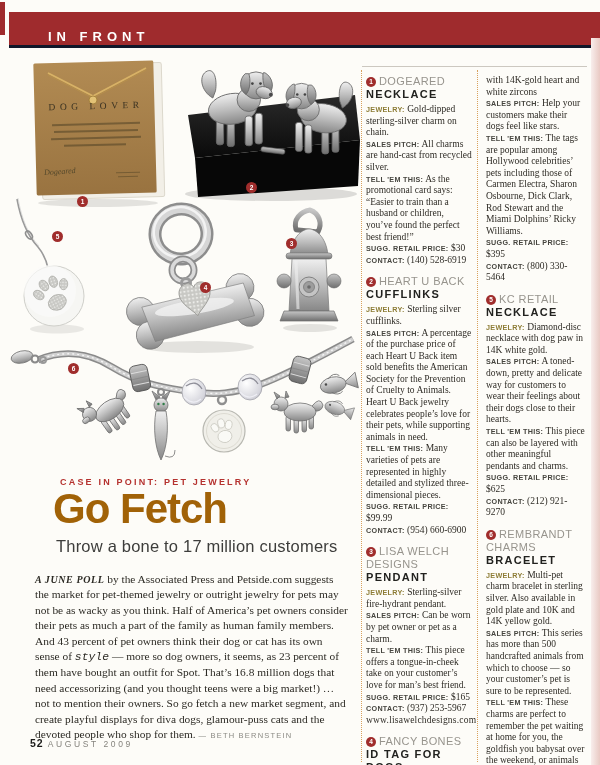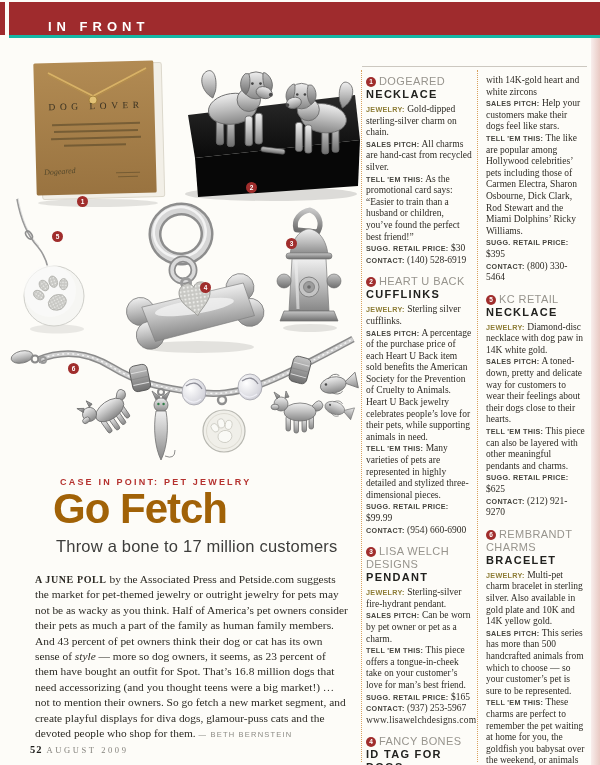--- a/index.html
+++ b/index.html
@@ -1,21 +1,21 @@
 <!DOCTYPE html>
 <html><head>
 <meta charset="utf-8">
 <style>
   html,body{margin:0;padding:0;}
   .page{position:relative;width:600px;height:765px;background:#fdfcf8;overflow:hidden;
         font-family:"Liberation Serif",serif;}
   
   .banner-left-strip{position:absolute;left:0;top:2px;width:5px;height:33px;background:#9f2b2d;}
-  .banner{position:absolute;left:9px;top:2px;right:0;height:33px;background:#9f2b2d;
-          border-bottom:3px solid #14b8a6;}
+  .banner{position:absolute;left:9px;top:12px;right:0;height:33px;background:#9f2b2d;
+          border-bottom:3px solid #0f172a;}
   .banner-label{position:absolute;left:39px;bottom:1px;color:#fff;
           font:bold 13px/14px "Liberation Sans",sans-serif;letter-spacing:5px;}
   .edge-strip{position:absolute;right:0;top:38px;width:9px;height:727px;
           background:linear-gradient(to right,#f8eeec,#e9c9c3);}
   
   .photo{position:absolute;}
   .num-badge{position:absolute;width:11px;height:11px;border-radius:50%;background:#a02d2c;
           color:#fff;font:bold 6.5px/11px "Liberation Sans",sans-serif;text-align:center;z-index:9;}
   .card-title{position:absolute;left:37px;top:101px;width:118px;text-align:center;color:#3a3222;
           font:9.5px "Liberation Serif",serif;letter-spacing:4.5px;transform:rotate(-1.5deg);z-index:5;}
@@ -43,25 +43,25 @@
   .website{letter-spacing:.2px;}
   
   .kicker{position:absolute;left:60px;top:477px;color:#b5322f;
           font:bold 9px "Liberation Sans",sans-serif;letter-spacing:2.2px;}
   .headline{position:absolute;left:53px;top:487px;color:#a16207;
           font:bold 42px/44px "Liberation Sans",sans-serif;letter-spacing:-1px;}
   .subhead{position:absolute;left:56px;top:536px;color:#3d3d3b;
           font:16.5px/20px "Liberation Sans",sans-serif;letter-spacing:.2px;}
   .body-copy{position:absolute;left:35px;top:572px;width:314px;color:#2c2a24;
           font:11.4px/15.4px "Liberation Serif",serif;text-align:left;}
-  .lead-in{font-weight:bold;font-size:10px;letter-spacing:.6px;}
-  .ital{font-style:italic;}
+  .lead-in{font-weight:bold;font-size:10px;letter-spacing:.6px;font-style:italic;}
+  .ital{font-style:italic;font-family:Liberation Mono, monospace;}
   .byline{font:7.5px "Liberation Sans",sans-serif;color:#8b8a84;letter-spacing:1.2px;}
   
-  .footer{position:absolute;left:30px;top:733px;font-family:Liberation Serif, serif;margin-top:6px;}
+  .footer{position:absolute;left:30px;top:733px;font-family:Liberation Sans, sans-serif;}
   .pgnum{font-weight:bold;font-size:10.5px;color:#1c1c1a;letter-spacing:1px;}
   .issue{font-size:8.5px;color:#85837d;letter-spacing:2.6px;margin-left:4px;}
 </style>
 </head>
 <body>
 
 <div class="page">
 
   <svg width="0" height="0" style="position:absolute">
     <defs>
@@ -318,21 +318,21 @@
     <section>
       <div class="sec-head"><span class="badge">4</span><span class="brand">FANCY BONES</span> <span class="ptype">ID TAG FOR DOGS</span></div>
       <p><span class="lab olive">JEWELRY:</span> <span>Sterling silver</span></p>
     </section>
   </div>
 
   <div class="p-col" id="col2">
     <section>
       <p>with 14K-gold heart and white zircons</p>
       <p><span class="lab">SALES PITCH:</span> <span>Help your customers make their dogs feel like stars.</span></p>
-      <p><span class="lab">TELL 'EM THIS:</span> <span>The like are popular among Hollywood celebrities’ pets including those of Carmen Electra, Sharon Osbourne, Dick Clark, Rod Stewart and the Miami Dolphins’ Ricky Williams.</span></p>
+      <p><span class="lab">TELL 'EM THIS:</span> <span>The tags are popular among Hollywood celebrities’ pets including those of Carmen Electra, Sharon Osbourne, Dick Clark, Rod Stewart and the Miami Dolphins’ Ricky Williams.</span></p>
       <p><span class="lab">SUGG. RETAIL PRICE:</span> <span>$395</span></p>
       <p><span class="lab">CONTACT:</span> <span>(800) 330-5464</span></p>
     </section>
     <section>
       <div class="sec-head"><span class="badge">5</span><span class="brand">KC RETAIL</span> <span class="ptype">NECKLACE</span></div>
       <p><span class="lab olive">JEWELRY:</span> <span>Diamond-disc necklace with dog paw in 14K white gold.</span></p>
       <p><span class="lab">SALES PITCH:</span> <span>A toned-down, pretty and delicate way for customers to wear their feelings about their dogs close to their hearts.</span></p>
       <p><span class="lab">TELL 'EM THIS:</span> <span>This piece can also be layered with other meaningful pendants and charms.</span></p>
       <p><span class="lab">SUGG. RETAIL PRICE:</span> <span>$625</span></p>
       <p><span class="lab">CONTACT:</span> <span>(212) 921-9270</span></p>

